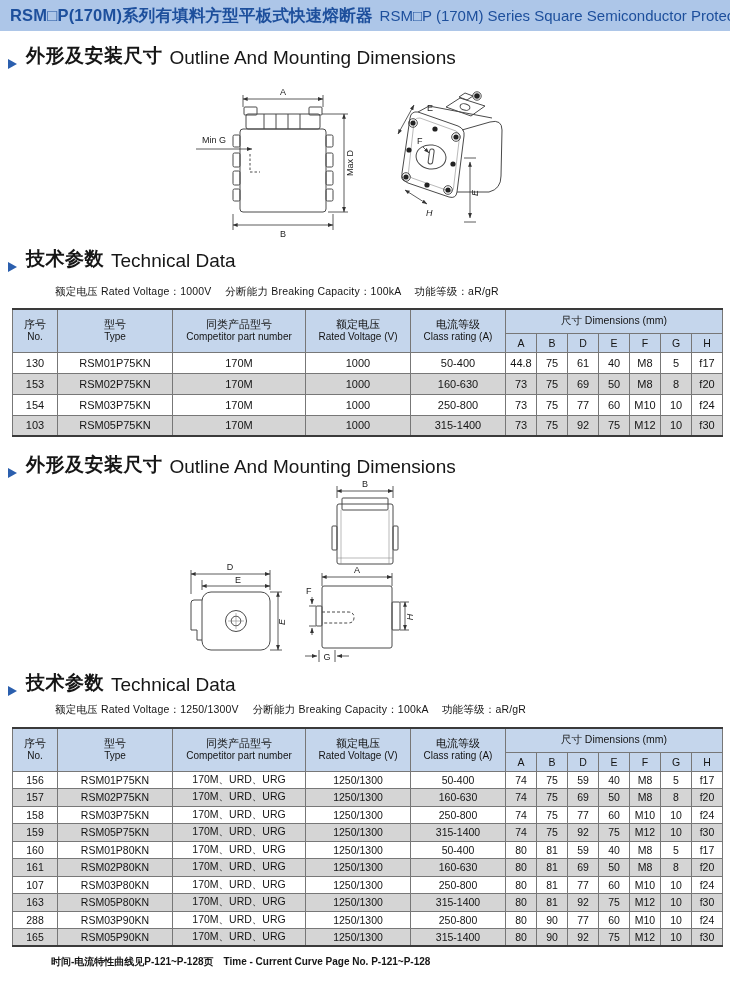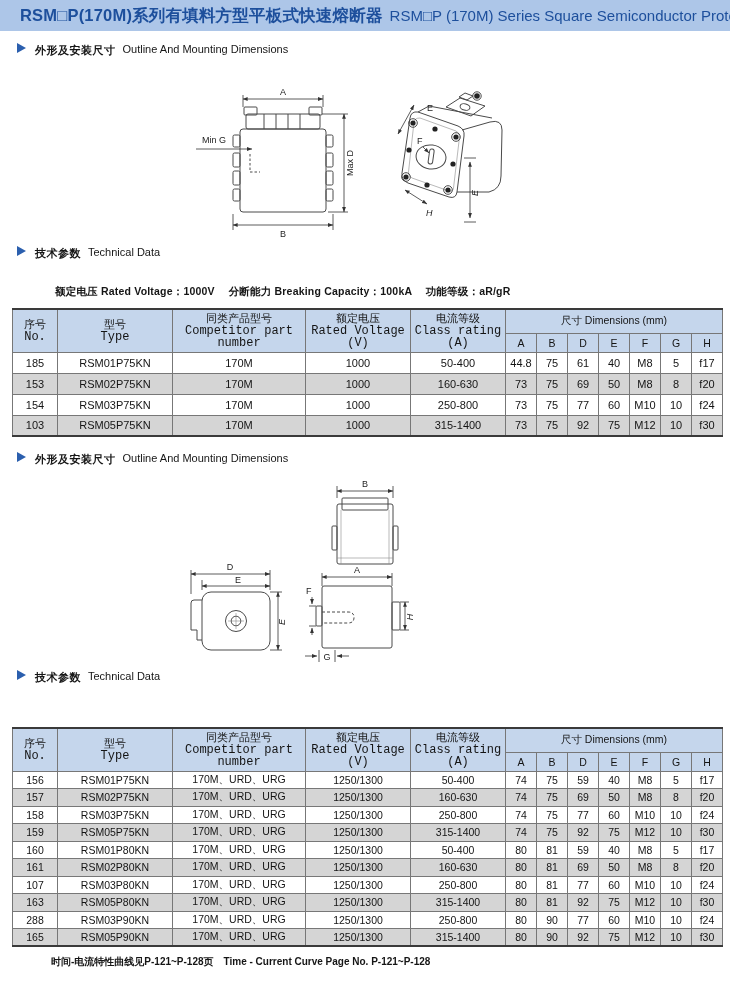--- a/index.html
+++ b/index.html
@@ -5,41 +5,41 @@
   :root{
     --band_bg:#adc6e8; --band_text:#1d4f9c; --accent:#2b5fae;
     --thead_bg:#c5d6ec; --stripe:#d5d5d5; --line:#777; --heavy:#3a3a3a; --ink:#111;
   }
   *{margin:0;padding:0;box-sizing:border-box;}
   html,body{background:#fff;}
   body{font-family:"Liberation Sans","DejaVu Sans",sans-serif;color:var(--ink);}
   .page{position:relative;width:730px;height:982px;background:#fff;overflow:hidden;}
 
   .band{position:absolute;left:0;top:0;width:730px;height:31px;background:var(--band_bg);
-        display:flex;align-items:center;padding-left:20px;white-space:nowrap;}
+        display:flex;align-items:center;padding-left:10px;white-space:nowrap;}
   .band .zh{font-weight:bold;font-size:16.5px;color:var(--band_text);letter-spacing:0.2px;}
   .band .en{font-size:15px;color:var(--band_text);margin-left:7px;}
 
-  .sec-title{position:absolute;left:8px;display:flex;align-items:flex-start;font-size:11px;color:#161616;margin-left:9px;}
+  .sec-title{position:absolute;left:8px;display:flex;align-items:flex-end;font-size:19px;color:#161616;}
   .tri{width:0;height:0;border-left:9px solid var(--accent);border-top:5.5px solid transparent;
        border-bottom:5.5px solid transparent;margin-right:9px;}
   .sec-title .zh{font-weight:600;letter-spacing:0.5px;}
   .sec-title .en{margin-left:7px;}
 
-  .note{position:absolute;left:55px;font-size:10.5px;font-weight:bold;color:#151515;letter-spacing:0.2px;}
+  .note{position:absolute;left:55px;font-size:10.5px;font-weight:normal;color:#151515;letter-spacing:0.2px;}
 
   table{position:absolute;left:12px;width:710px;border-collapse:collapse;table-layout:fixed;
         border-top:2px solid var(--heavy);border-bottom:2px solid var(--heavy);}
   th,td{border:1px solid var(--line);text-align:center;vertical-align:middle;padding:0 1px;
         font-size:10.5px;font-weight:normal;color:#141414;overflow:hidden;}
   thead{background:var(--thead_bg);}
   thead tr.main th{height:24px;}
   thead tr.sub th{height:19px;font-size:10.5px;}
   thead th .h-zh{font-size:11px;line-height:13px;}
-  thead th .h-en{font-size:12px;line-height:12px;font-family:Liberation Mono, monospace;}
+  thead th .h-en{font-size:10px;line-height:12px;}
   tbody tr:nth-child(even){background:var(--stripe);}
   table.t1 tbody td{height:21px;font-size:11px;}
   table.t2 tbody td{height:17.5px;font-size:10.5px;}
   thead tr.sub th{border-top:1px solid var(--line);}
   thead{border-bottom:1.5px solid #555;}
 
   svg{position:absolute;}
   svg text{font-family:"Liberation Sans","DejaVu Sans",sans-serif;font-size:9px;fill:#1c1c1c;}
   svg text.it{font-style:italic;}
   .outline{stroke:#4a4a4a;fill:none;stroke-width:1;}
@@ -195,21 +195,21 @@
         <th>B</th>
         <th>D</th>
         <th>E</th>
         <th>F</th>
         <th>G</th>
         <th>H</th>
       </tr>
     </thead>
     <tbody>
         <tr>
-          <td>185</td>
+          <td>130</td>
           <td>RSM01P75KN</td>
           <td>170M</td>
           <td>1000</td>
           <td>50-400</td>
           <td>44.8</td>
           <td>75</td>
           <td>61</td>
           <td>40</td>
           <td>M8</td>
           <td>5</td>
@@ -329,20 +329,21 @@
     <text x="136" y="116">F</text>
     <text class="it" x="243" y="139" transform="rotate(-90 243 139)" text-anchor="middle">H</text>
     <text x="157" y="182" text-anchor="middle">G</text>
   </svg>
 
   <div class="sec-title" style="top:670px;">
     <span class="tri"></span>
     <span class="zh">技术参数</span>
     <span class="en">Technical  Data</span>
   </div>
+  <div class="note" style="top:703px;">额定电压 Rated Voltage：1250/1300V　 分断能力 Breaking Capacity：100kA　 功能等级：aR/gR</div>
 
   <table class="t2" style="top:727px;">
     <colgroup>
       <col style="width:45px">
         <col style="width:115px">
         <col style="width:133px">
       <col style="width:105px">
         <col style="width:95px">
       <col style="width:31px">
         <col style="width:31px">

